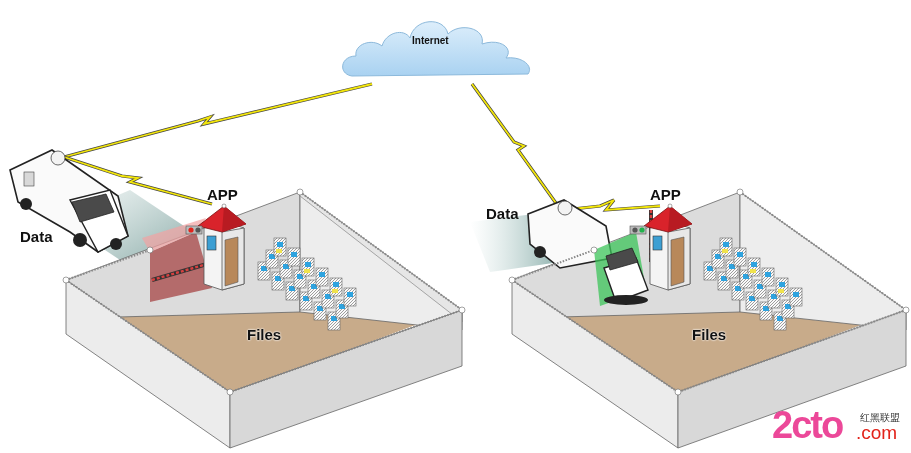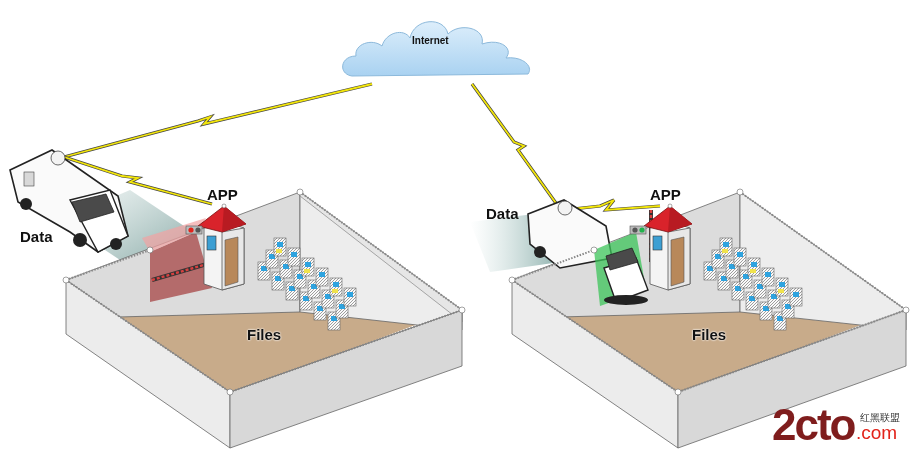--- a/index.html
+++ b/index.html
@@ -7,21 +7,21 @@
   #stage { position: absolute; left: 0; top: 0; width: 911px; height: 453px; }
   .lbl { position: absolute; font-family: "Liberation Sans", sans-serif; font-weight: bold; color: #111; white-space: nowrap; }
   .lbl-cloud { font-size: 10px; left: 412px; top: 35px; }
   .lbl-data-l { font-size: 15px; left: 20px; top: 228px; }
   .lbl-app-l { font-size: 15px; left: 207px; top: 186px; }
   .lbl-files-l { font-size: 15px; left: 247px; top: 326px; text-shadow: 0 0 2px #fff, 0 0 2px #fff; }
   .lbl-data-r { font-size: 15px; left: 486px; top: 205px; }
   .lbl-app-r { font-size: 15px; left: 650px; top: 186px; }
   .lbl-files-r { font-size: 15px; left: 692px; top: 326px; text-shadow: 0 0 2px #fff, 0 0 2px #fff; }
   .wm { position: absolute; left: 772px; top: 405px; width: 140px; height: 44px; }
-  .wm-big { position: absolute; left: 0; top: 0; font-family: "Liberation Sans", sans-serif; font-weight: bold; font-size: 44px; line-height: 40px; color: #7f1d1d; letter-spacing: -2px; }
+  .wm-big { position: absolute; left: 0; top: 0; font-family: "Liberation Sans", sans-serif; font-weight: bold; font-size: 38px; line-height: 40px; color: #ec4899; letter-spacing: -2px; }
   .wm-cn { position: absolute; left: 88px; top: 6px; font-size: 10px; color: #333; font-family: "DejaVu Sans", sans-serif; }
   .wm-com { position: absolute; left: 84px; top: 17px; font-size: 19px; color: #e2231a; font-family: "Liberation Sans", sans-serif; }
 </style>
 </head>
 <body>
 
 <svg id="stage" width="911" height="453" viewBox="0 0 911 453">
   <defs>
     <linearGradient id="cloudGrad" x1="0" y1="0" x2="0" y2="1">
       <stop offset="0" stop-color="#ddeefb"></stop>

